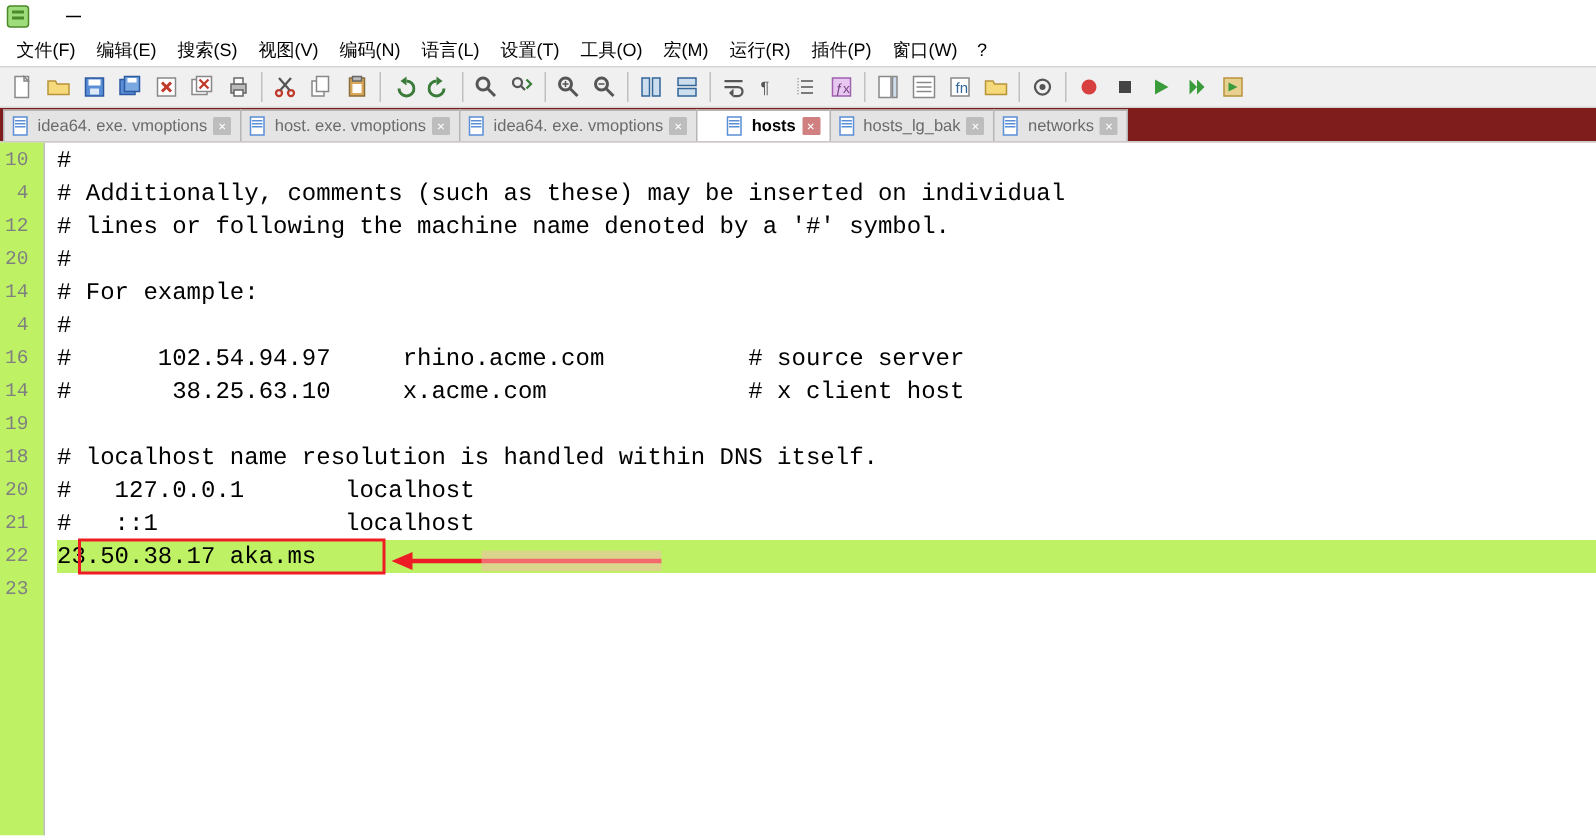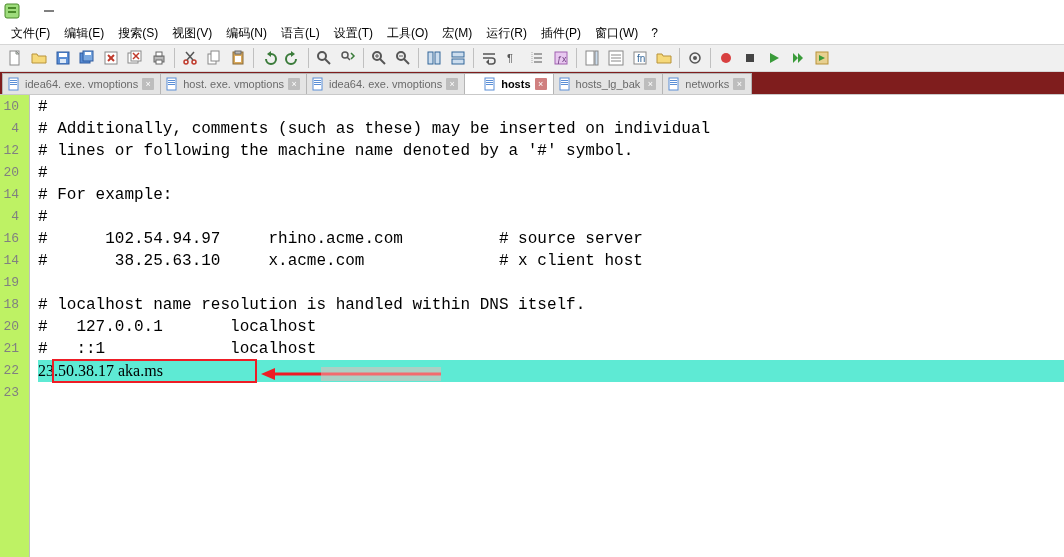--- a/index.html
+++ b/index.html
@@ -23,21 +23,21 @@
   .tab.active { background:#fff; color:#000; position:relative; z-index:2;padding-left:18px; }
   .tab .tab-icon { width:14px; height:14px; margin-right:4px; display:flex; align-items:center; justify-content:center; }
   .tab .tab-close { width:12px; height:12px; margin-left:4px; background:#d08080; color:#fff; font-size:9px; line-height:12px; text-align:center; border-radius:1px; }
   .tab .tab-close.gray { background:#bdbdbd; }
   .tab.active .tab-label { font-weight:bold; }
   
   .editor { position:relative; height:462px; background:#fff; display:flex; }
   .gutter { width:30px; background:#bef264; border-right:1px solid #c0c0c0; text-align:right; padding-right:10px; color:#808080; font-family:Consolas,"Courier New",monospace; font-size:13px; line-height:22px; padding-top:1px; }
   .code { flex:1; position:relative; font-family:Consolas,"Courier New",monospace; font-size:16px; line-height:22px; padding-top:1px; padding-left:8px; color:#000; white-space:pre; }
   .code-line { height:22px; }
-  .code-line.highlight { background:#5eead4;font-family:Liberation Serif, serif; }
+  .code-line.highlight { background:#bef264; }
   .redbox { position:absolute; border:2px solid #ee1c25; pointer-events:none; }
   .redarrow { position:absolute; pointer-events:none; }
   
   svg.ico { width:16px; height:16px; }
   svg.ico-sm { width:14px; height:14px; }
 </style>
 </head>
 <body>
 
 <div class="titlebar">

